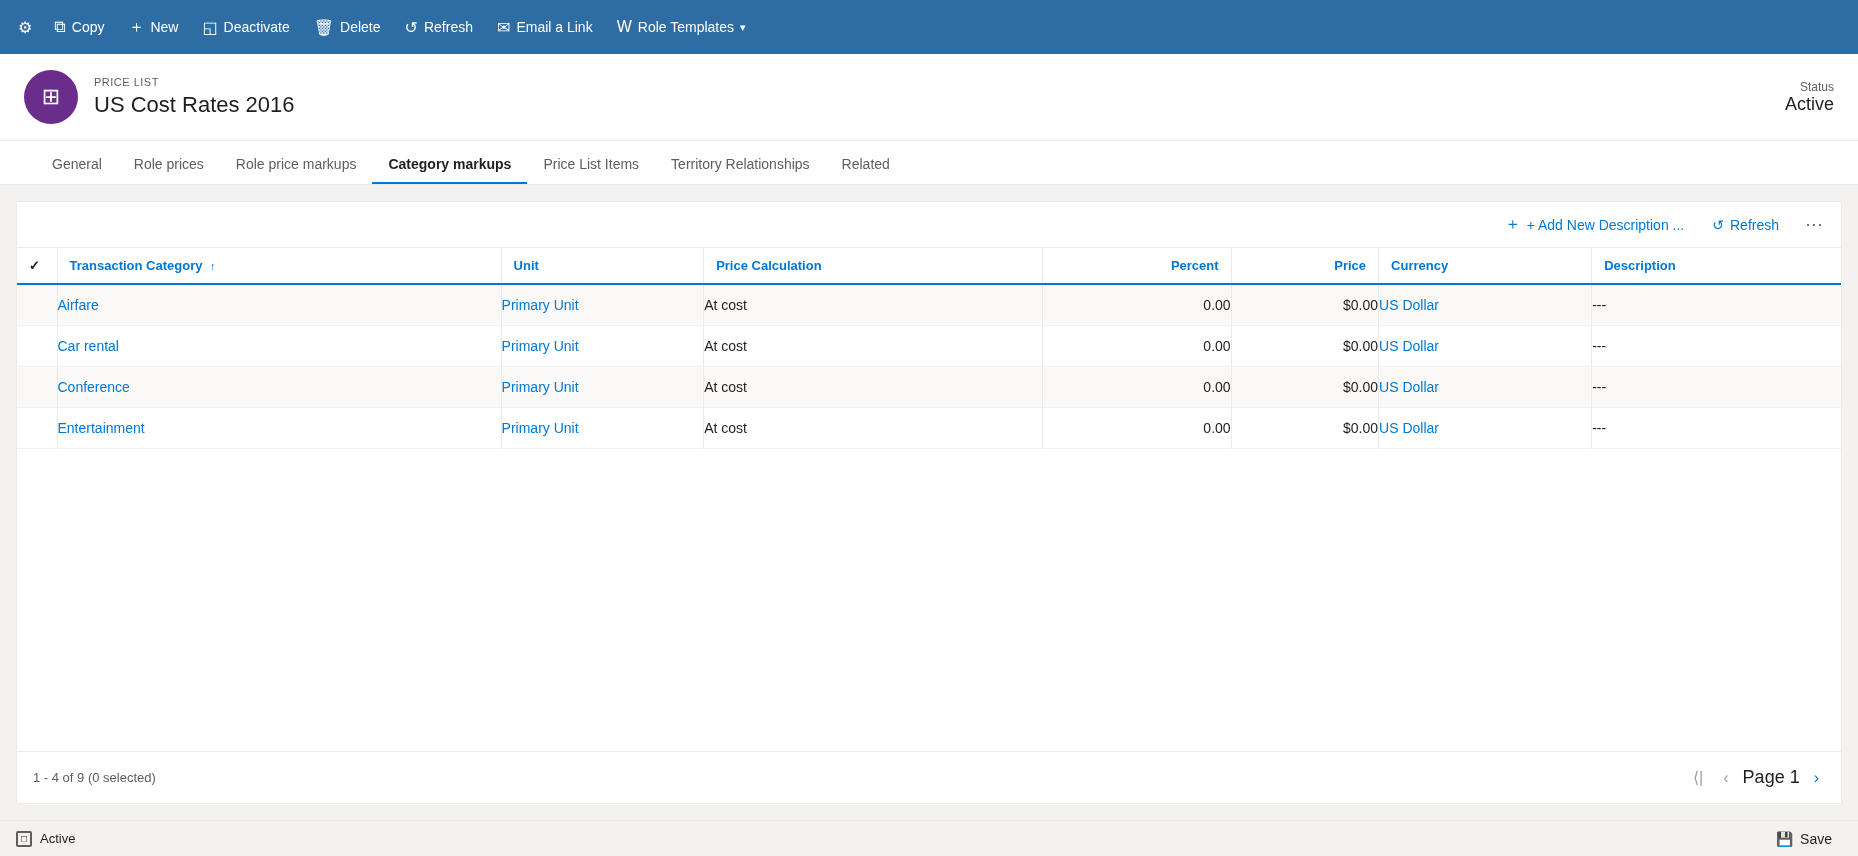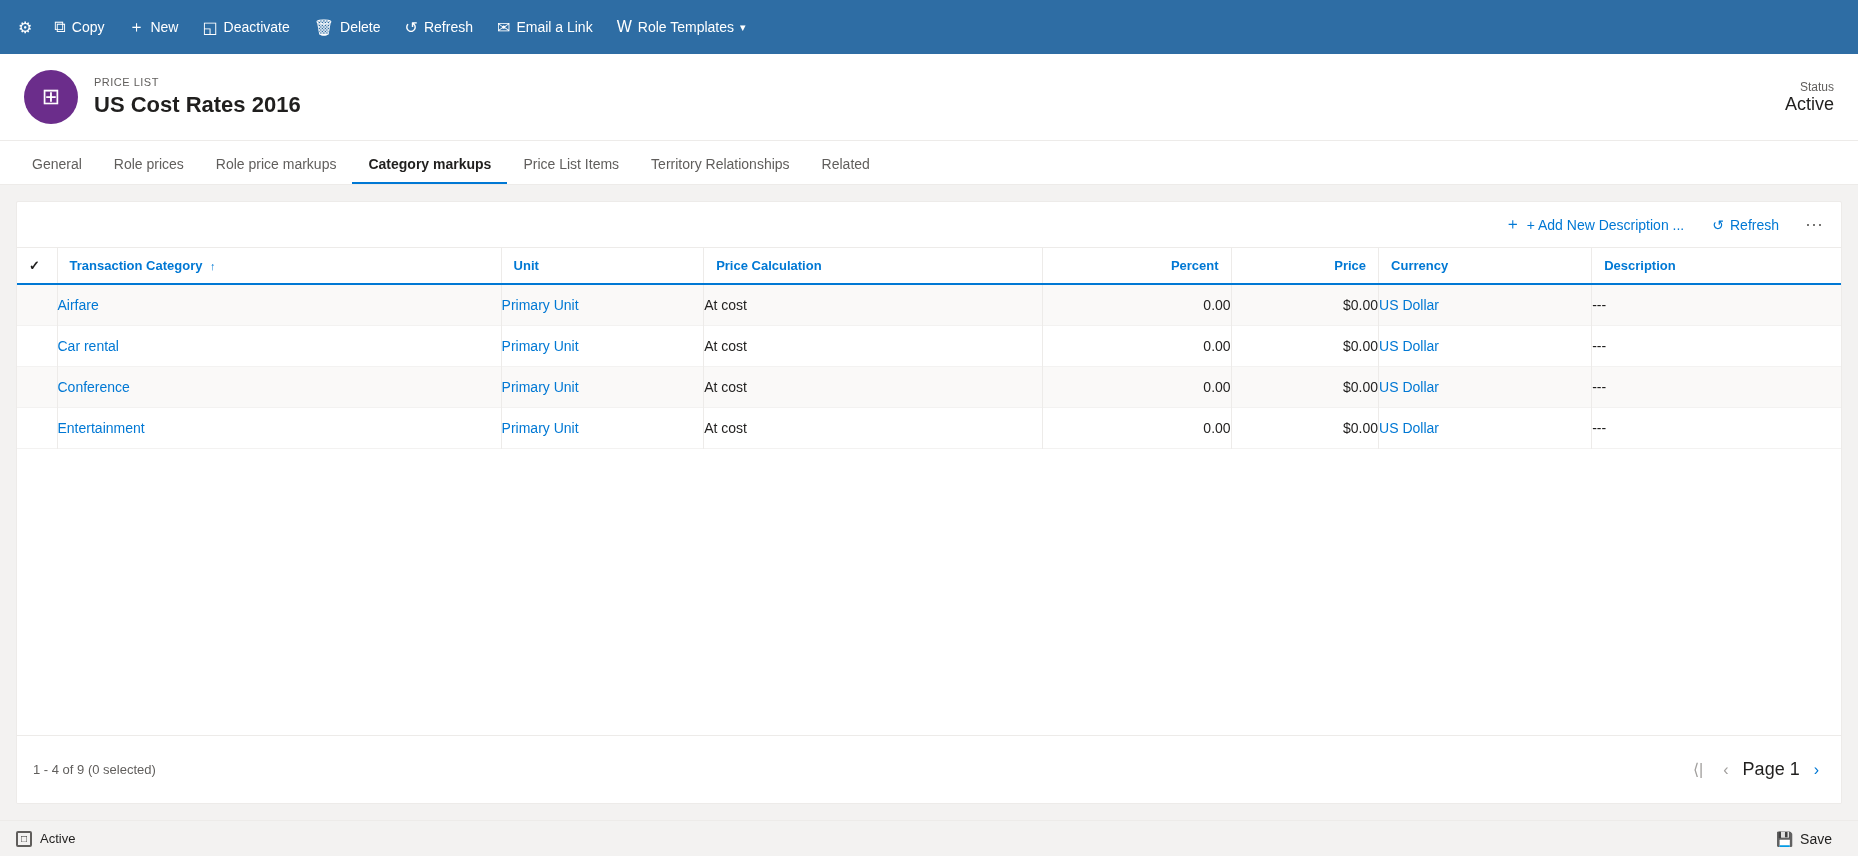--- a/index.html
+++ b/index.html
@@ -70,31 +70,31 @@
     .entity-title-block {}
     .entity-type {
       font-size: 11px;
       color: #605e5c;
       text-transform: uppercase;
       letter-spacing: 0.5px;
       margin-bottom: 4px;
     }
     .entity-name {
       font-size: 22px;
-      font-weight: 700;
+      font-weight: 400;
       color: #201f1e;
     }
     .header-right { text-align: right; }
     .status-label { font-size: 12px; color: #605e5c; }
     .status-value { font-size: 18px; color: #201f1e; }
 
     
     #tabs {
       background: #fff;
-      padding: 0 16px;
+      padding: 0 36px;
       display: flex;
       align-items: flex-end;
       gap: 0;
       border-bottom: 1px solid #edebe9;
       flex-shrink: 0;
       min-height: 44px;
     }
     .tab {
       padding: 10px 16px;
       font-size: 14px;
@@ -213,21 +213,21 @@
       cursor: pointer;
     }
 
     .text-right { text-align: right; }
 
     
     #grid-footer {
       display: flex;
       align-items: center;
       justify-content: space-between;
-      padding: 20px 16px;
+      padding: 12px 16px;
       border-top: 1px solid #edebe9;
       font-size: 13px;
       color: #605e5c;
       background: #fff;
     }
     .pagination {
       display: flex;
       align-items: center;
       gap: 8px;
     }

